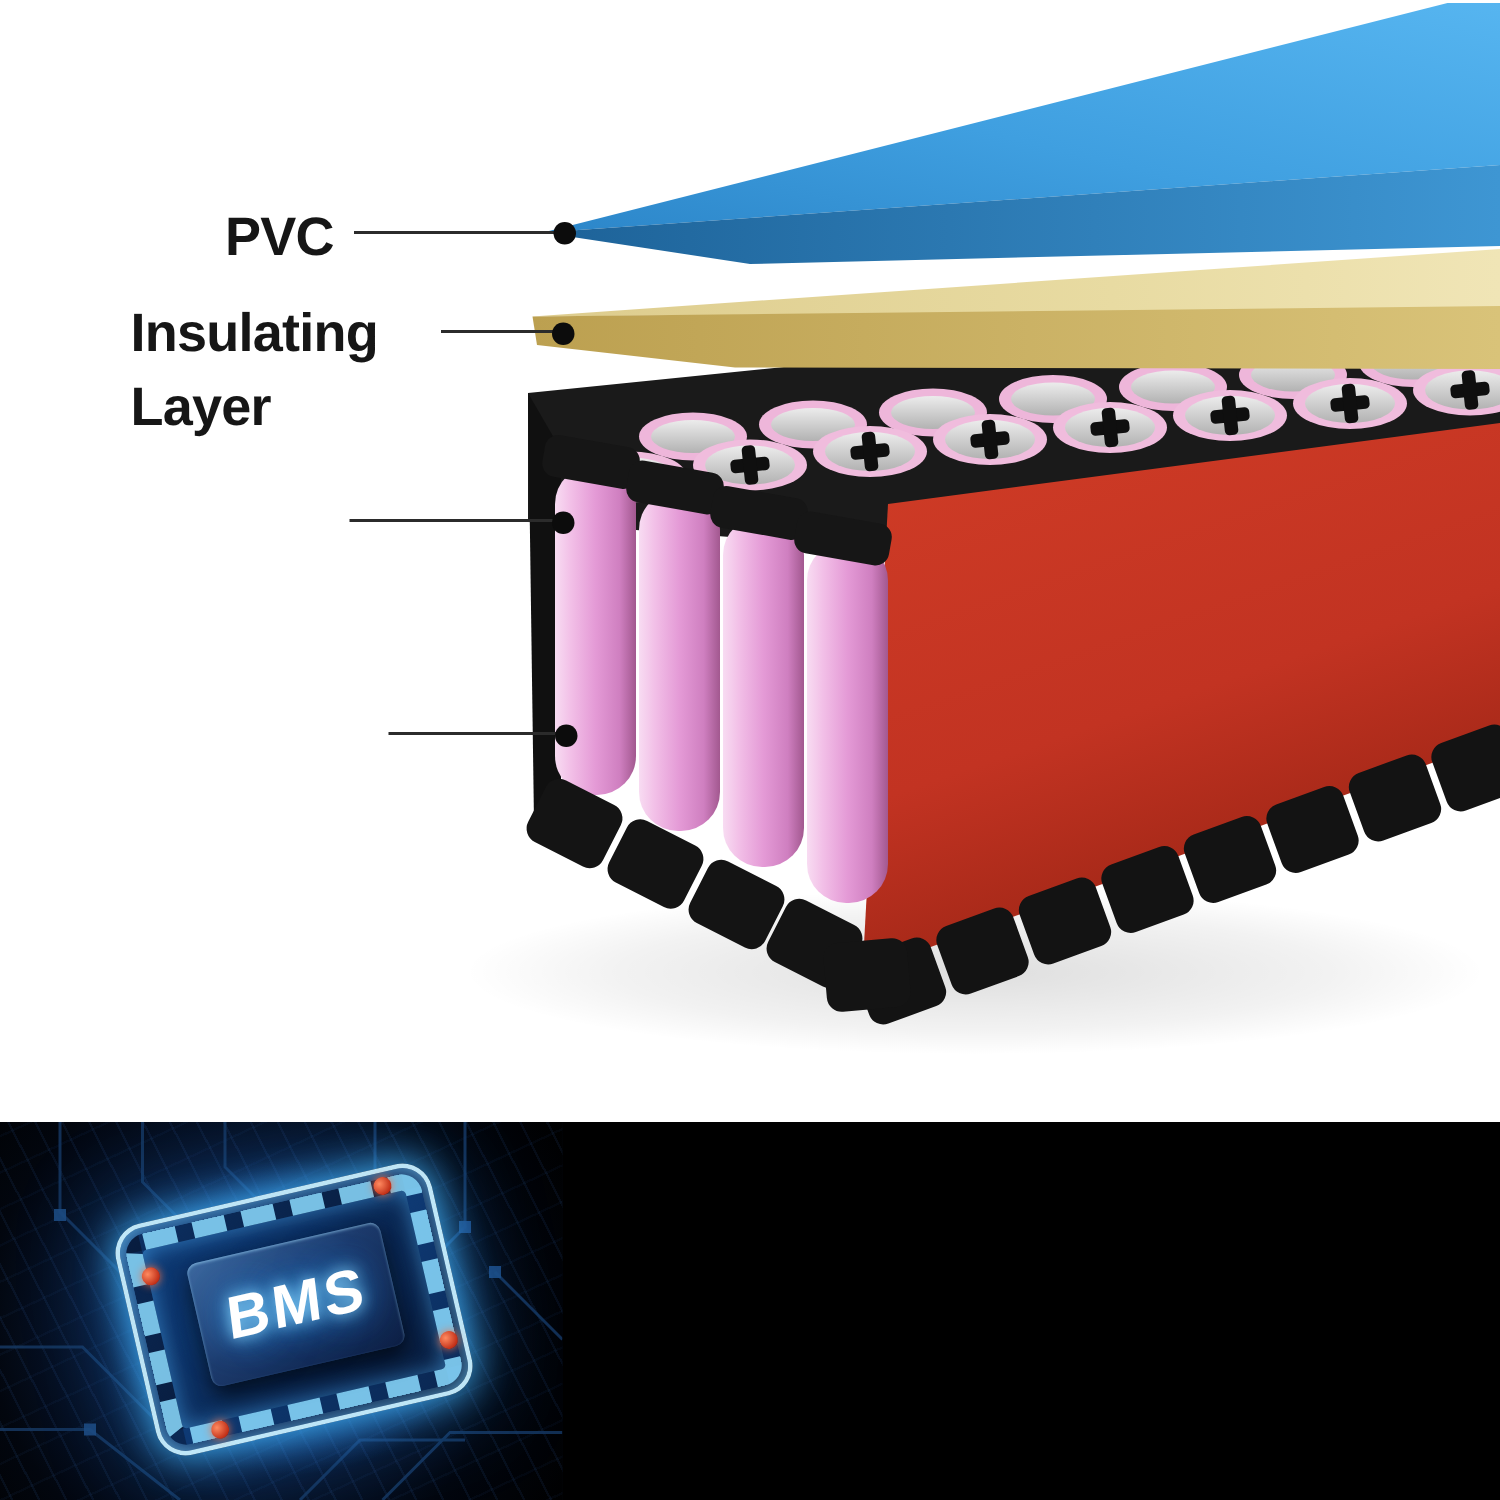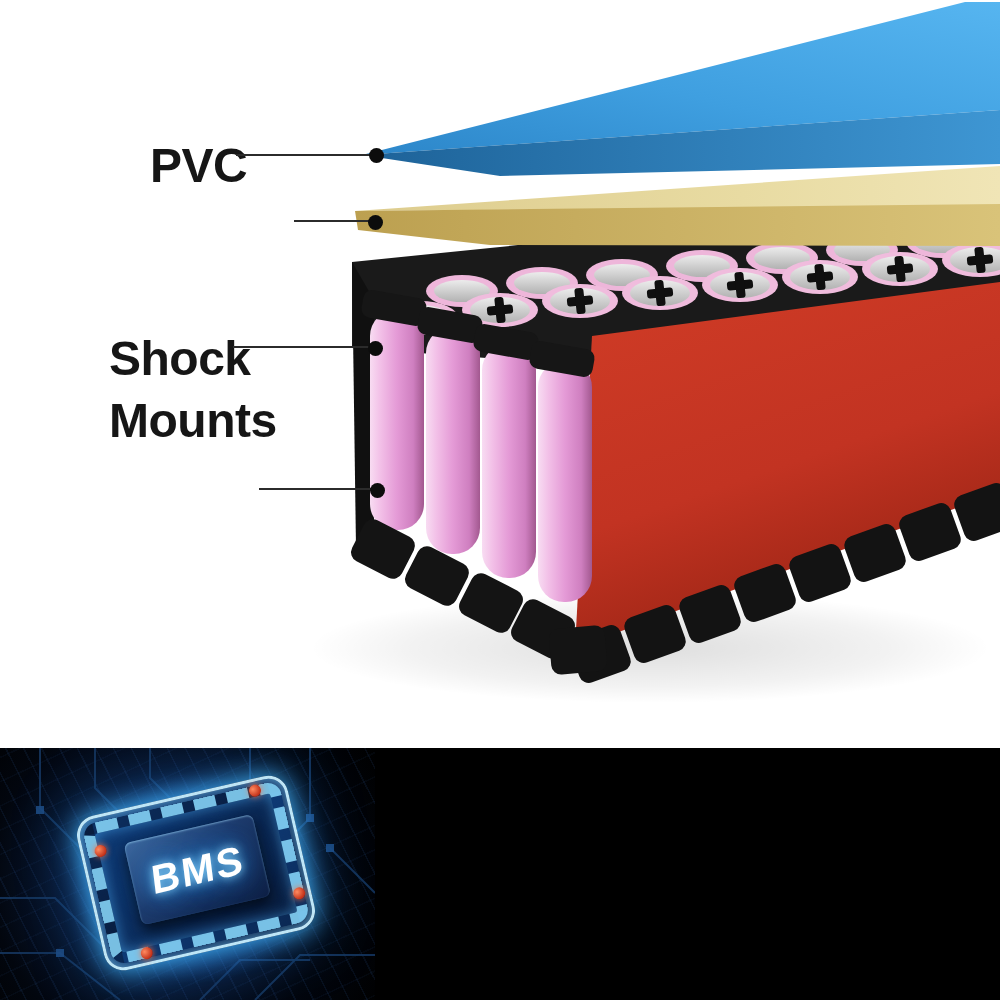--- a/index.html
+++ b/index.html
@@ -4,21 +4,21 @@
 <style>
   html,body{margin:0;padding:0;background:#e8e8e8;}
   .stage{
     position:relative;width:1000px;height:1000px;background:#ffffff;
     overflow:hidden;font-family:"Liberation Sans",sans-serif;
   }
   
   .diagram{position:absolute;left:0;top:0;width:1000px;height:748px;background:#ffffff;}
   .diagram svg{position:absolute;left:0;top:0;}
   .callout-label{
-    position:absolute;font-weight:bold;color:#161616;font-size:48px;line-height:1.35;
+    position:absolute;font-weight:bold;color:#161616;font-size:36px;line-height:1.35;
     letter-spacing:-0.5px;
   }
   .lbl-pvc{left:150px;top:134px;}
   .lbl-insulating{left:87px;top:198px;width:235px;}
   .lbl-shock{left:109px;top:328px;width:235px;line-height:1.3;}
   .lbl-battery{left:109px;top:470px;}
   .leader{position:absolute;height:2px;background:#2b2b2b;}
   .leader-pvc{left:236px;top:154px;width:136px;}
   .leader-insulating{left:294px;top:220px;width:76px;}
   .leader-shock{left:233px;top:346px;width:138px;}
@@ -284,24 +284,24 @@
       <g>
         <polygon points="362,155 965,2 1000,2 1000,110" fill="url(#gBlueTop)"></polygon>
         <polygon points="362,155 1000,110 1000,164 500,176" fill="url(#gBlueFront)"></polygon>
       </g>
     </svg>
 
     <div class="callout-label lbl-pvc">PVC</div>
     <div class="leader leader-pvc"></div>
     <div class="dot dot-pvc"></div>
 
+    <div class="callout-label lbl-insulating">Insulating Layer</div>
     <div class="leader leader-insulating"></div>
     <div class="dot dot-insulating"></div>
 
-    <div class="callout-label lbl-shock">Shock Mounts</div>
     <div class="leader leader-shock"></div>
     <div class="dot dot-shock"></div>
 
     <div class="leader leader-battery"></div>
     <div class="dot dot-battery"></div>
   </div>
 
   <div class="panel">
 
     <div class="bms-photo">

